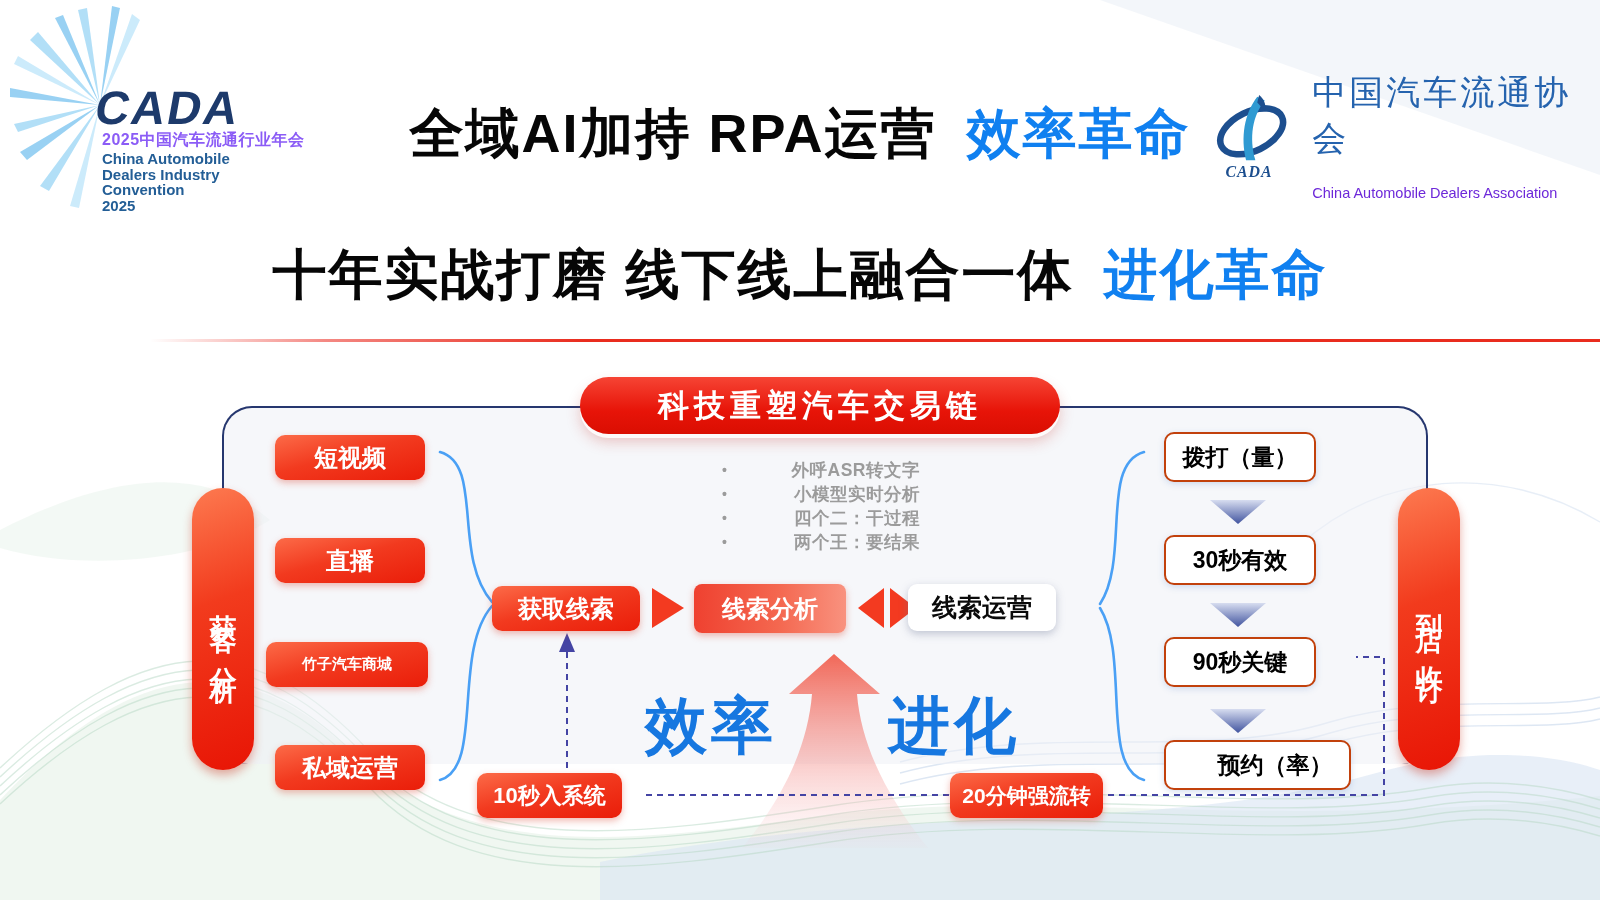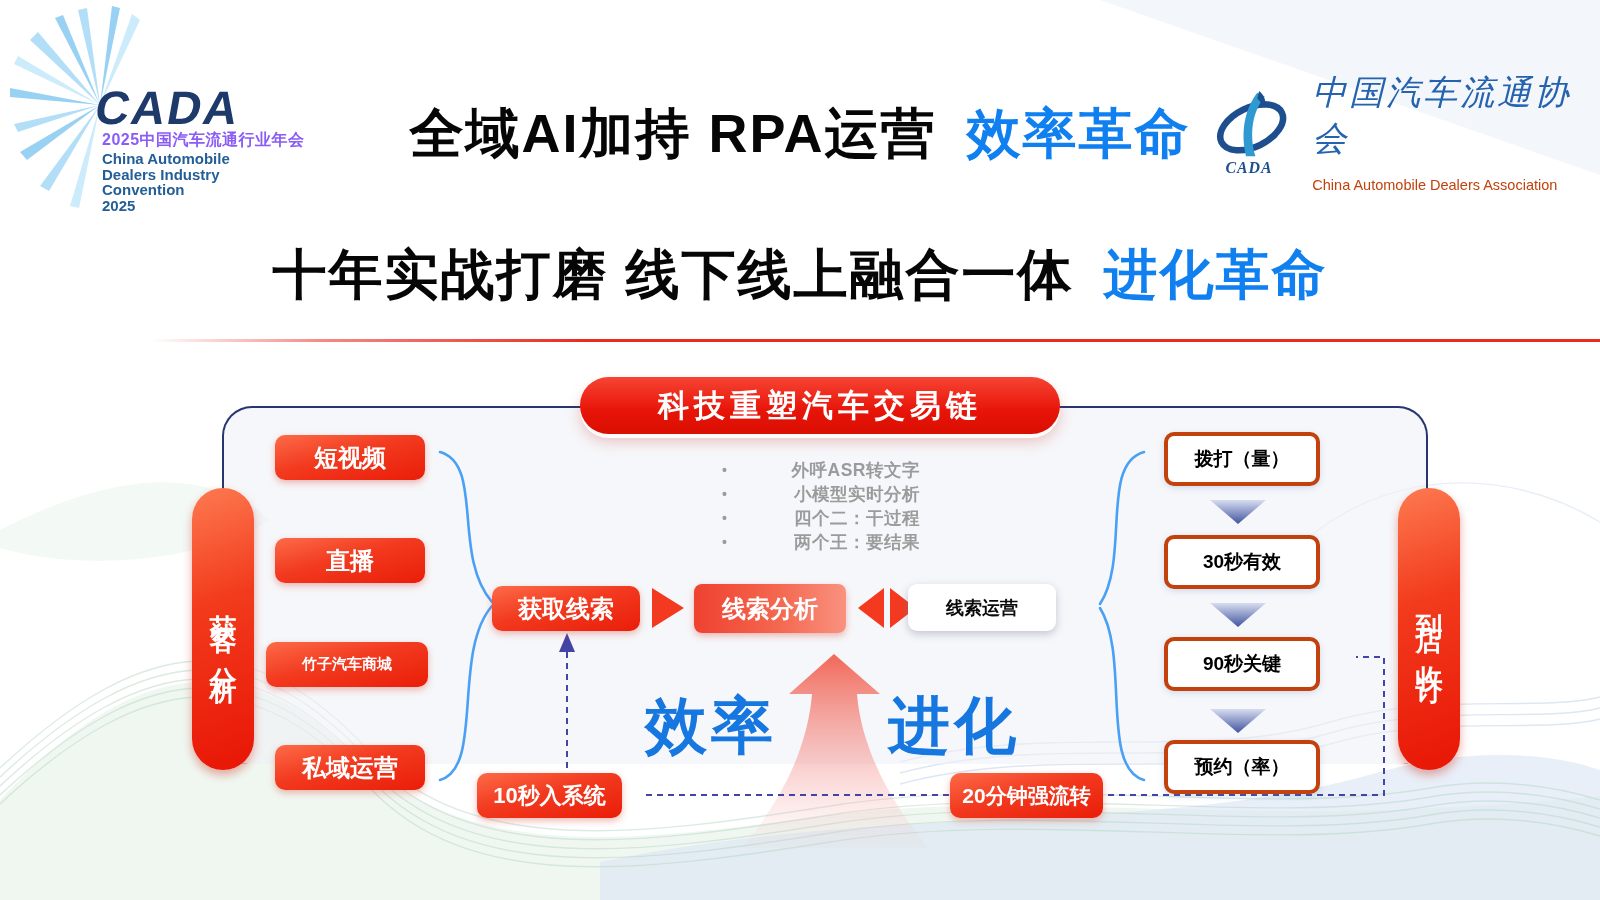--- a/index.html
+++ b/index.html
@@ -7,22 +7,22 @@
          font-family:"Liberation Sans",sans-serif;}
   svg.layer{position:absolute;left:0;top:0;}
   
   .brand-cada{position:absolute;left:96px;top:80px;z-index:5;font-size:47px;font-weight:900;
       color:#1d3a6b;transform:skewX(-10deg);letter-spacing:2px;}
   .conv-lines{position:absolute;left:102px;top:130px;z-index:5;color:#235e96;font-weight:700;}
   .conv-cn{font-size:16px;letter-spacing:.5px;color:#8b5cf6;}
   .conv-en{font-size:15px;line-height:15.5px;}
   .assoc{position:absolute;left:1205px;top:70px;z-index:5;display:flex;align-items:center;}
   .assoc-text{margin-left:14px;}
-  .assoc-cn{font-family:"Liberation Serif",serif;font-size:34px;color:#2563ae;letter-spacing:3px;font-style:italic;}
-  .assoc-en{font-size:14.5px;color:#c2410c;margin-top:15px;}
+  .assoc-cn{font-family:"Liberation Serif",serif;font-size:34px;color:#2563ae;letter-spacing:3px;}
+  .assoc-en{font-size:14.5px;color:#6d28d9;margin-top:23px;}
   .title-row{position:absolute;left:20px;width:1560px;text-align:center;z-index:5;
       font-weight:900;color:#060606;font-size:54px;letter-spacing:2px;white-space:nowrap;}
   .t1{top:98px;} .t2{top:208px;margin-top:31px;}
   .title-blue{color:#1080f0;margin-left:30px;}
   .red-divider{position:absolute;left:150px;top:339px;width:1450px;height:3px;z-index:1;
       background:linear-gradient(90deg,rgba(235,40,30,0) 0%,rgba(235,40,30,.55) 12%,#e92c1e 30%,#e92c1e 100%);}
   
   .frame{position:absolute;left:222px;top:406px;width:1202px;height:356px;z-index:1;
       border:2px solid #26376f;border-bottom:none;border-radius:30px 30px 26px 26px;
       background:rgba(238,241,246,.55);}
@@ -40,22 +40,22 @@
       display:flex;flex-direction:column;align-items:center;justify-content:center;gap:32px;
       color:#fff;font-size:27px;font-weight:700;
       background:linear-gradient(160deg,#fd7a50 0%,#f23b1d 40%,#e81505 100%);
       box-shadow:0 5px 10px rgba(200,50,30,.4);}
   .vpill span{writing-mode:vertical-rl;text-orientation:upright;letter-spacing:10px;}
   .grad-btn{background:linear-gradient(90deg,#ef4130 0%,#f4674f 55%,#f9927f 100%);}
   .white-card{position:absolute;display:flex;align-items:center;justify-content:center;z-index:3;
       background:#fff;border-radius:9px;color:#0a0a0a;font-weight:700;
       box-shadow:0 3px 9px rgba(110,120,150,.4);}
   .white-box{position:absolute;display:flex;align-items:center;justify-content:center;z-index:3;
-      background:#fff;border:4px solid #c2410c;border-radius:10px;color:#000;font-weight:700;
-      font-size:19px;box-shadow:0 2px 6px rgba(90,130,200,.25);}
+      background:#fff;border:2px solid #c2410c;border-radius:10px;color:#000;font-weight:700;
+      font-size:23px;box-shadow:0 2px 6px rgba(90,130,200,.25);}
   
   .bullets{position:absolute;left:722px;top:458px;width:198px;z-index:3;}
   .bullet-row{display:flex;align-items:center;height:24px;color:#9b9b9b;font-weight:700;font-size:17.5px;}
   .bullet-dot{width:30px;font-size:14px;}
   .bullet-text{flex:1;text-align:right;letter-spacing:.5px;}
   .keyword{position:absolute;top:684px;z-index:3;font-size:62px;font-weight:900;color:#1677e0;letter-spacing:4px;}
 </style>
 </head>
 <body>
 
@@ -198,26 +198,26 @@
       <span class="bullet-text">四个二：干过程</span>
       </div>
     <div class="bullet-row">
       <span class="bullet-dot">•</span>
       <span class="bullet-text">两个王：要结果</span>
       </div>
   </div>
 
   <div class="red-btn grad-btn" style="left:694px;top:584px;width:152px;height:49px;font-size:24px;border-radius:8px;">线索分析</div>
   <div class="red-btn" style="left:492px;top:586px;width:148px;height:45px;font-size:24px;">获取线索</div>
-  <div class="white-card" style="left:908px;top:584px;width:148px;height:47px;font-size:18px;">线索运营</div>
+  <div class="white-card" style="left:908px;top:584px;width:148px;height:47px;font-size:25px;">线索运营</div>
 
   <div class="white-box" style="left:1164px;top:432px;width:148px;height:46px;">拨打（量）</div>
   <div class="white-box" style="left:1164px;top:535px;width:148px;height:46px;">30秒有效</div>
   <div class="white-box" style="left:1164px;top:637px;width:148px;height:46px;">90秒关键</div>
-  <div class="white-box" style="left:1164px;top:740px;width:148px;height:46px;">预约（率）</div>
+  <div class="white-box" style="left:1164px;top:740px;width:148px;height:46px;padding-left:35px;">预约（率）</div>
 
   <div class="vpill" style="left:1398px;top:488px;">
     <span>到店</span>
     <span>收订</span>
   </div>
 
   <div class="keyword" style="left:645px;">效率</div>
   <div class="keyword" style="left:888px;">进化</div>
 
   <div class="red-btn" style="left:477px;top:773px;width:145px;height:45px;font-size:22px;">10秒入系统</div>

